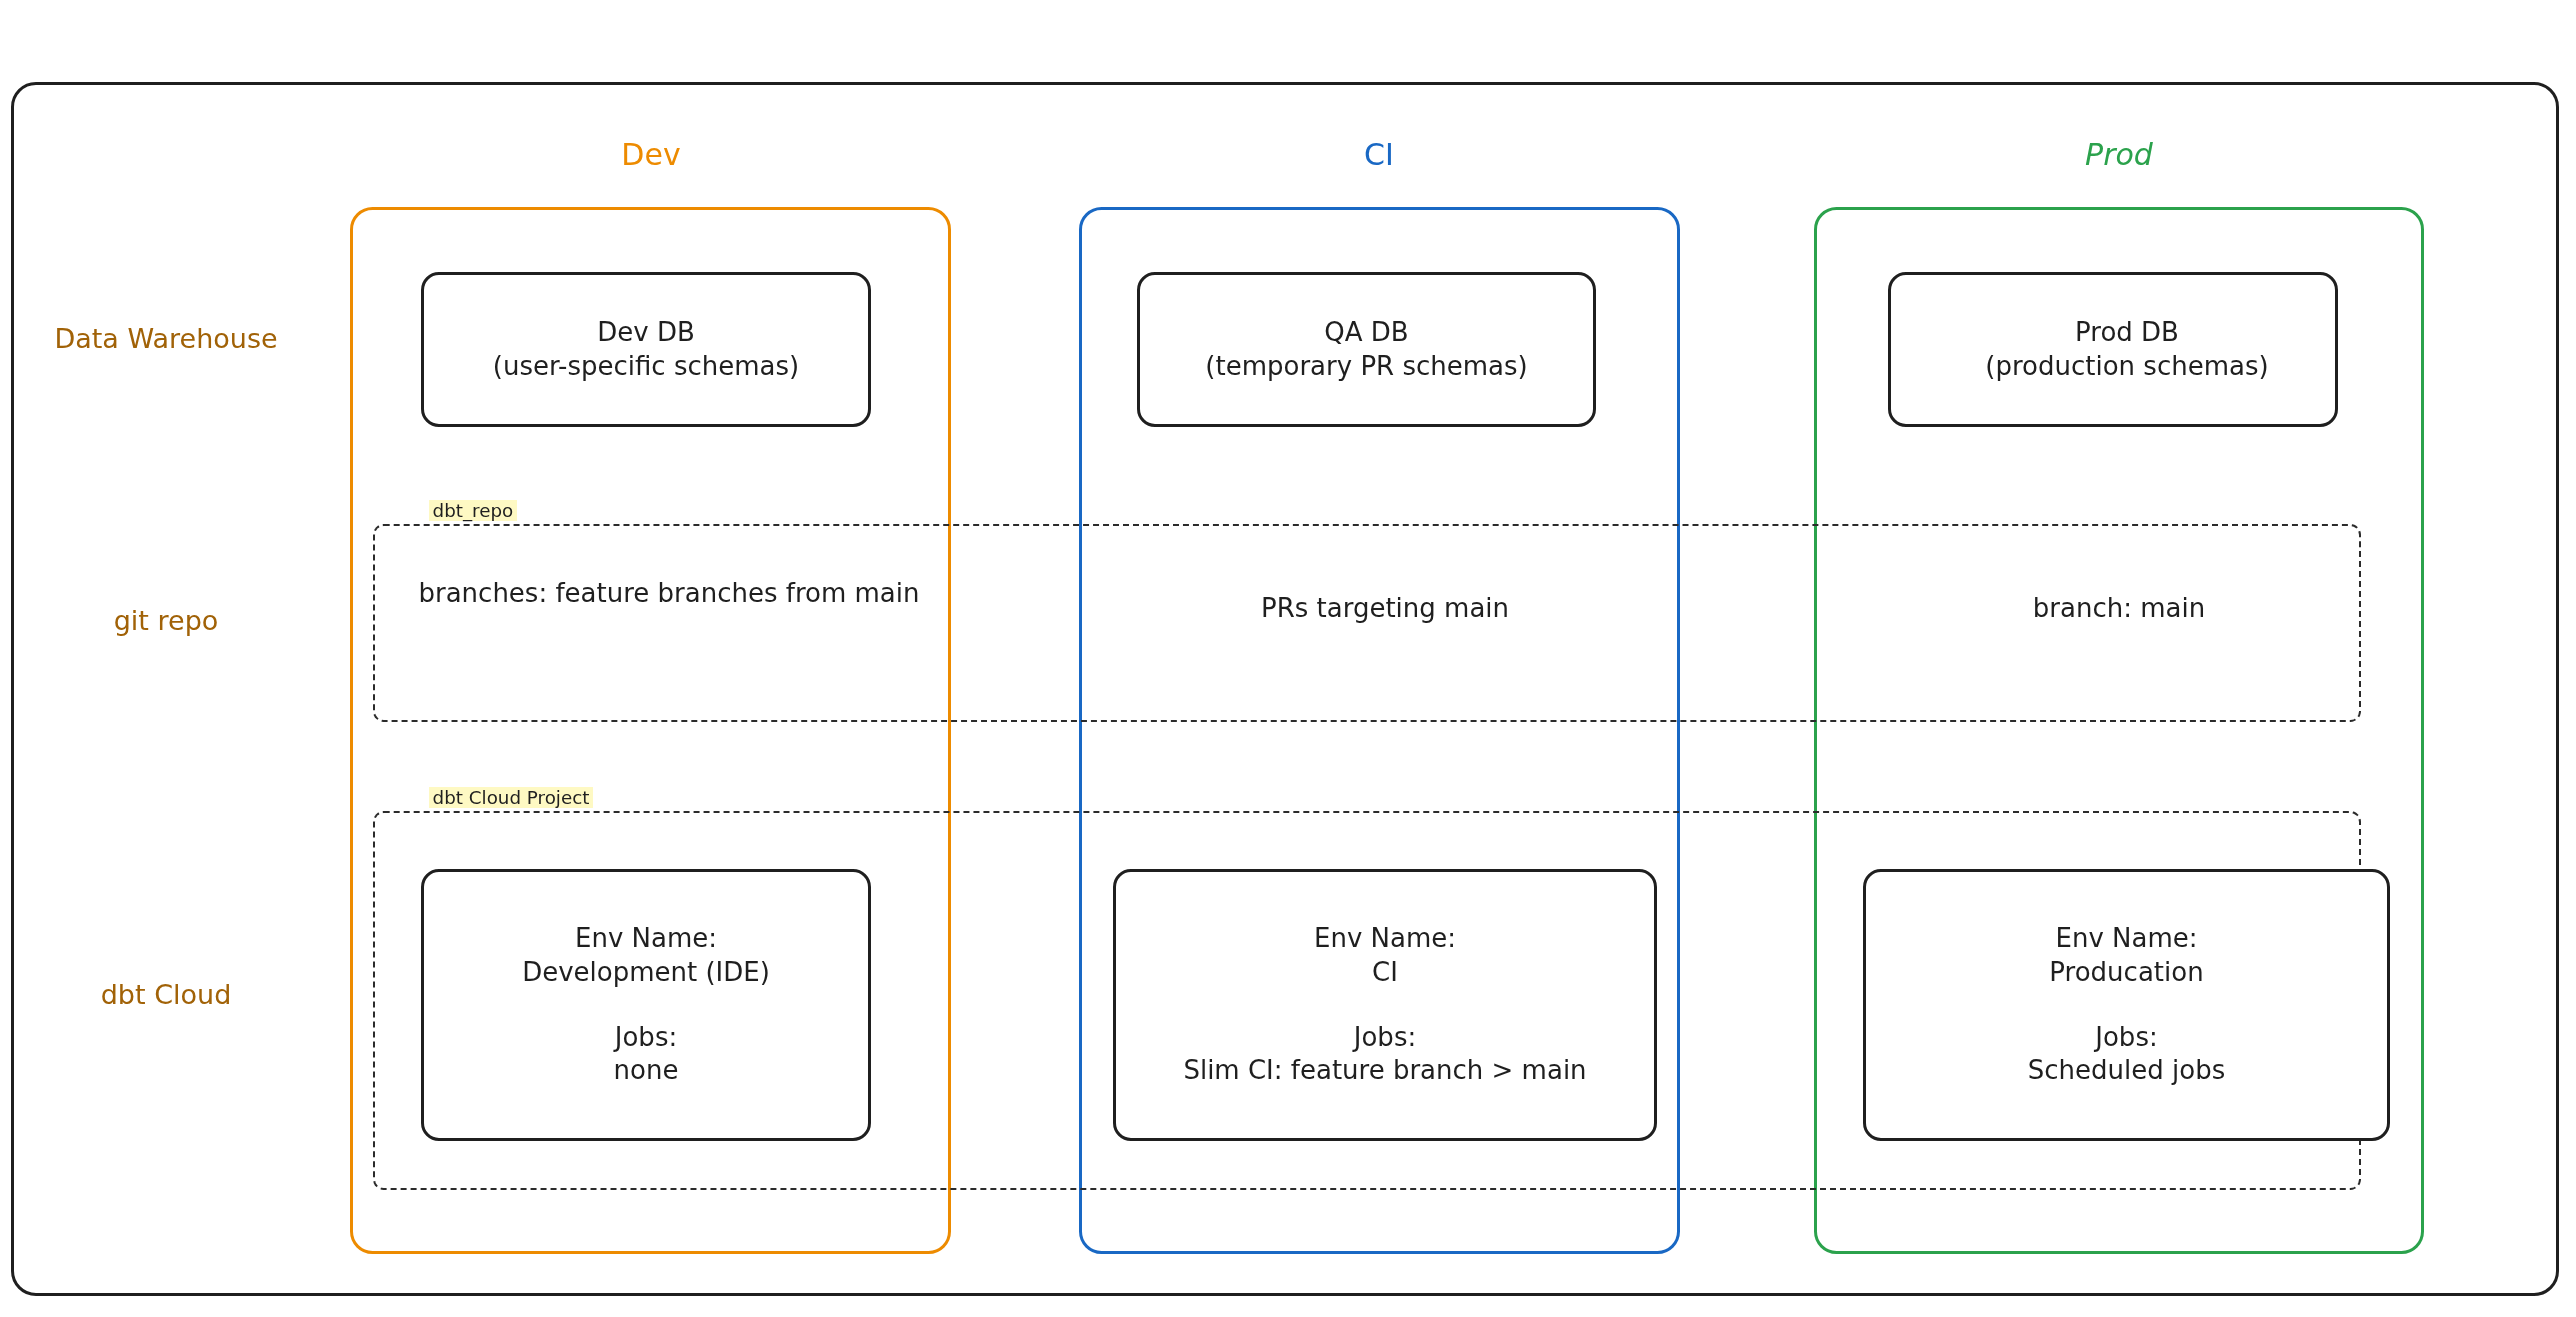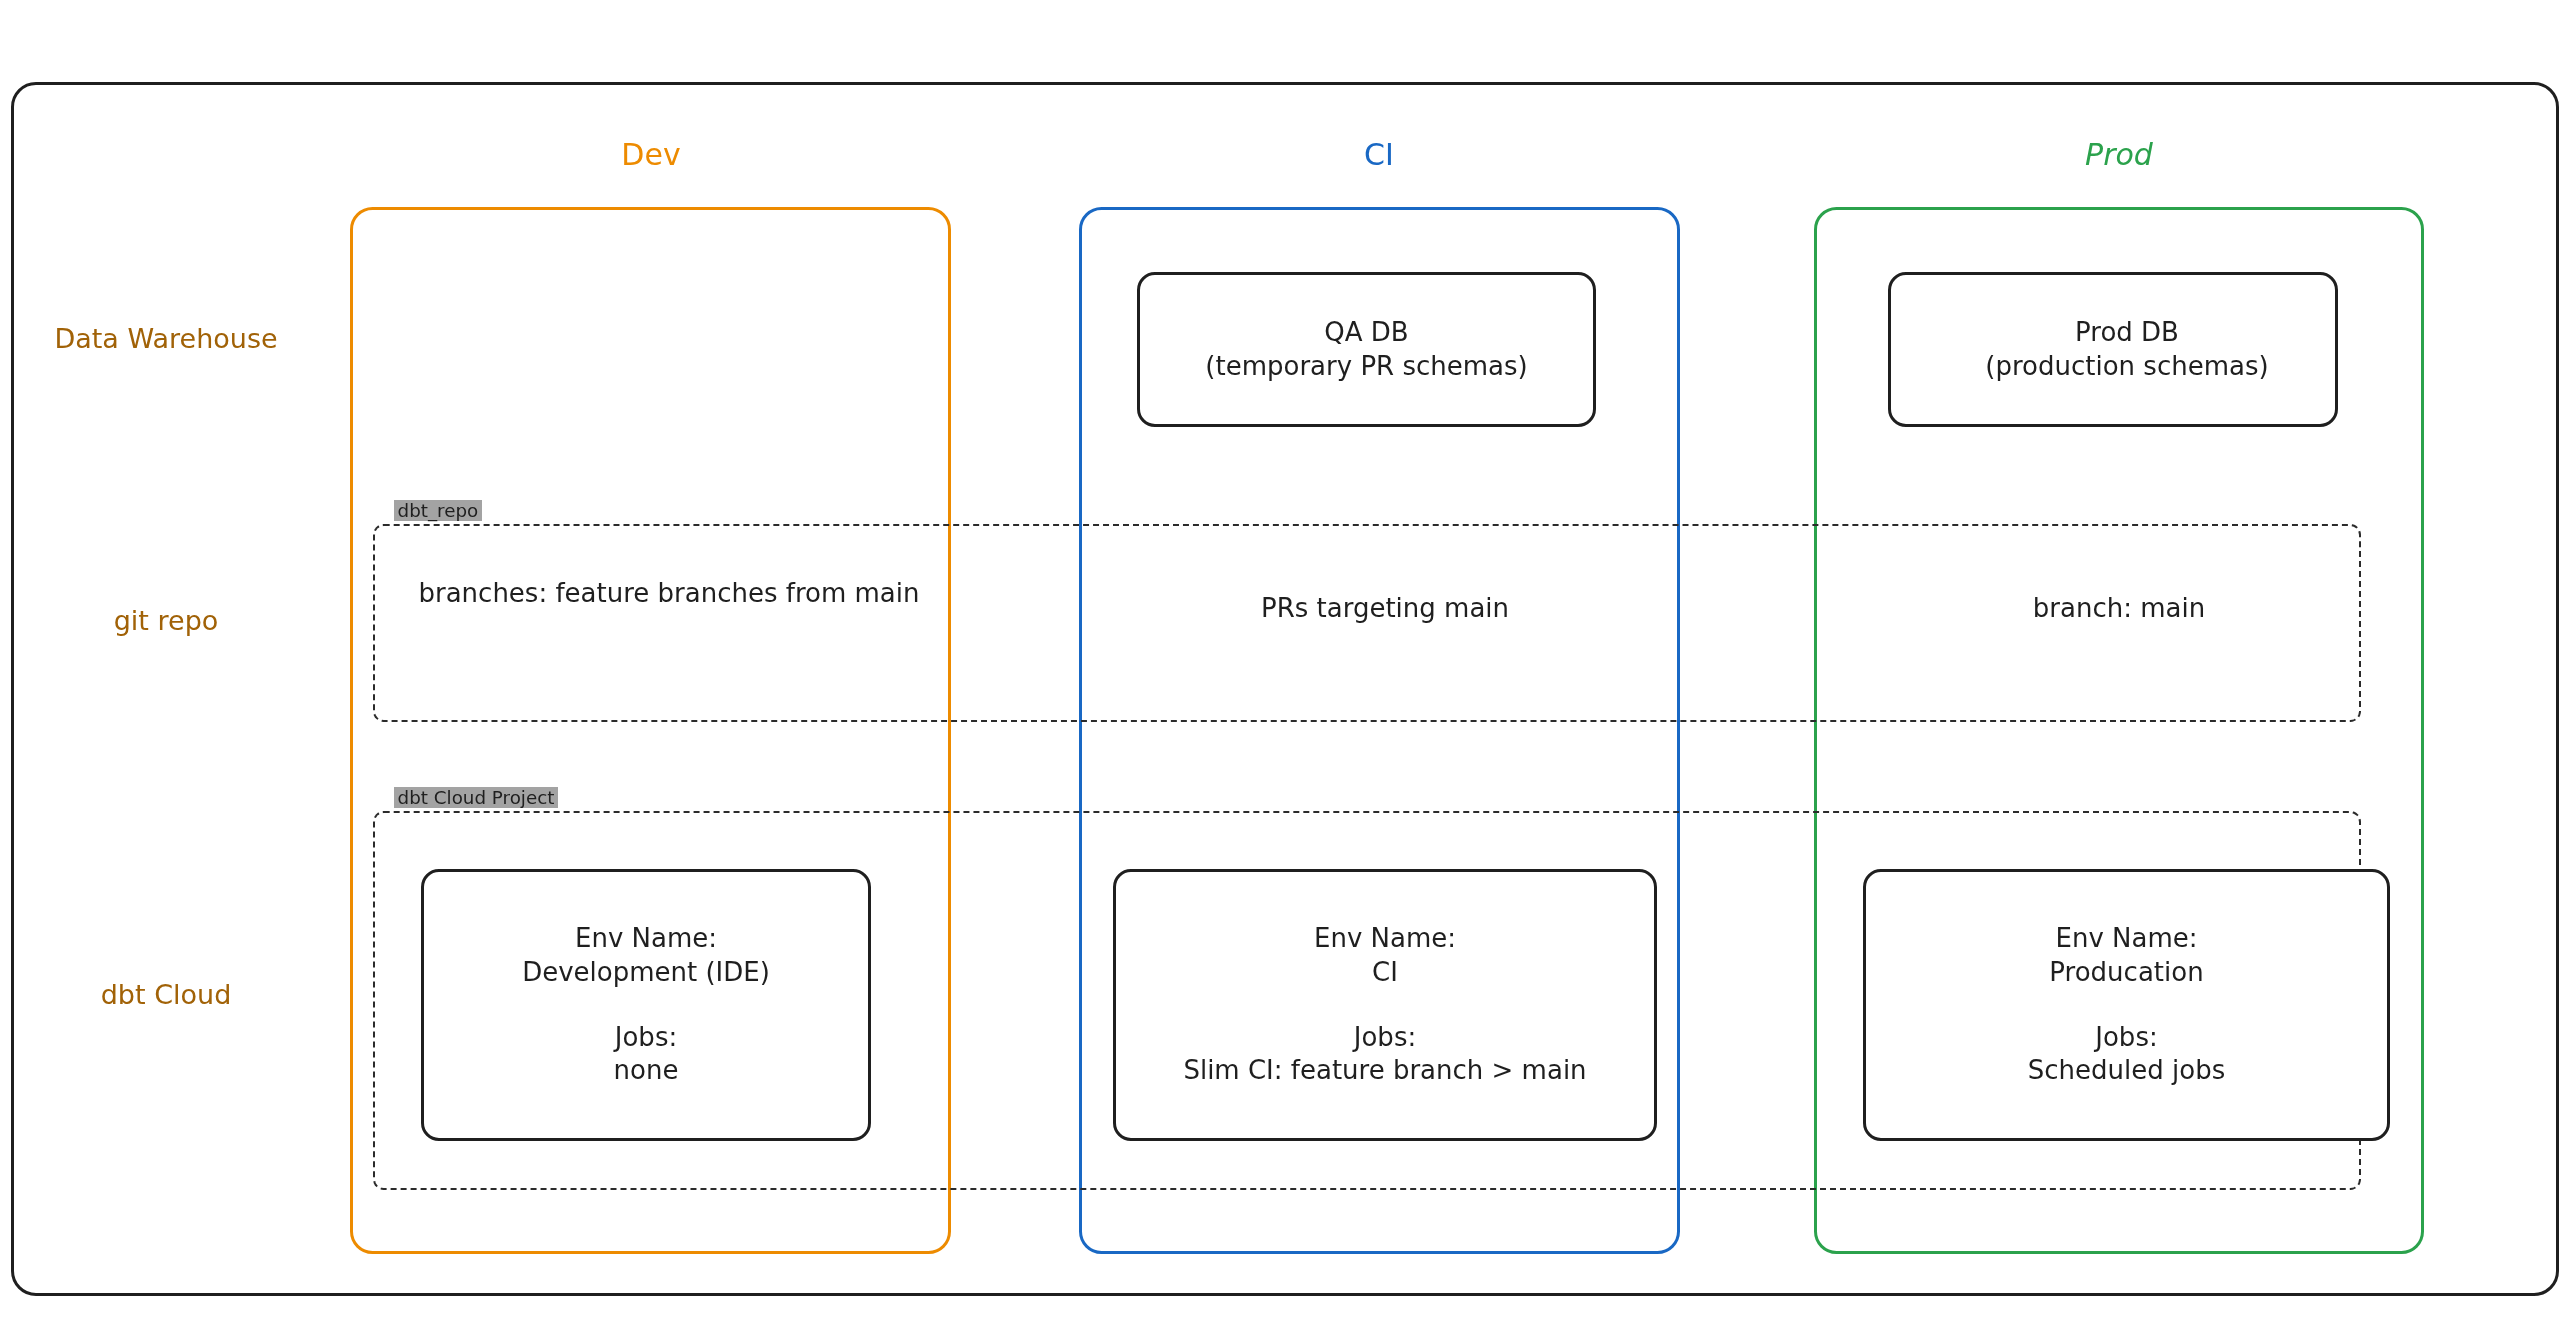--- a/index.html
+++ b/index.html
@@ -93,23 +93,24 @@
     box-sizing: border-box;
     background: transparent;
   }
   #group-dbt-repo       { left: 373px; top: 524px;  width: 1988px; height: 198px; }
   #group-dbt-cloud-proj { left: 373px; top: 811px; width: 1988px; height: 379px; }
 
   .group-label {
     position: absolute;
     font-size: 18.3px;
     color: #1f1f1f;
-    background: #a3a3a3;
+    background: #fef9c3;
     padding: 0 3.6px;
     white-space: nowrap;
+    margin-left: 35px;
   }
   #group-label-dbt-repo       { left: 394px; top: 500px; }
   #group-label-dbt-cloud-proj { left: 394px; top: 787px; }
 
   
   .card {
     position: absolute;
     border: 3px solid #1f1f1f;
     border-radius: 18px;
     box-sizing: border-box;
@@ -170,20 +171,24 @@
   </div>
   <div class="row-label" id="row-label-git-repo">git repo</div>
   <div class="row-label" id="row-label-dbt-cloud">dbt Cloud</div>
 
   <div class="dashed-group" id="group-dbt-repo"></div>
   <div class="group-label" id="group-label-dbt-repo">dbt_repo</div>
 
   <div class="dashed-group" id="group-dbt-cloud-proj"></div>
   <div class="group-label" id="group-label-dbt-cloud-proj">dbt Cloud Project</div>
 
+  <div class="card" id="card-dev-db">
+    <span class="card-line">Dev DB</span>
+    <span class="card-line">(user-specific schemas)</span>
+  </div>
   <div class="card" id="card-qa-db">
     <span class="card-line">QA DB</span>
     <span class="card-line">(temporary PR schemas)</span>
   </div>
   <div class="card" id="card-prod-db">
     <span class="card-line">Prod DB</span>
     <span class="card-line">(production schemas)</span>
   </div>
 
   <div class="text-cell" id="text-git-dev">

